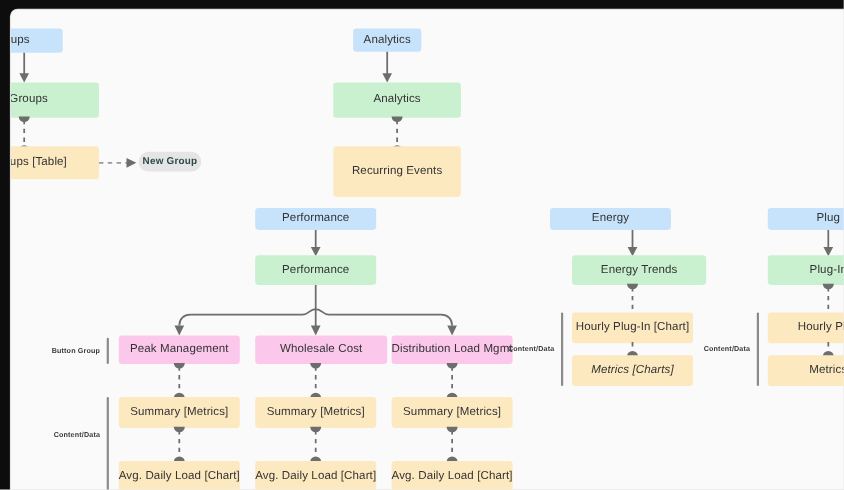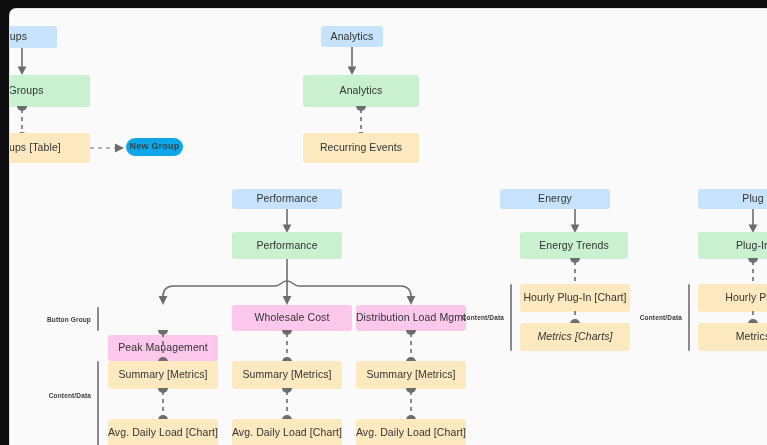--- a/index.html
+++ b/index.html
@@ -33,21 +33,21 @@
     text-align:center;
     line-height:1.1;
     padding:0 6px;
     white-space:nowrap;
   }
   .n-blue{background:#c7e3fb;}
   .n-green{background:#c9f0cf;}
   .n-orange{background:#fce9c0;}
   .n-pink{background:#fbc8ec;}
   .n-teal{
-    background:#0ea5e9;color:#2c4a4a;border-radius:13px;
+    background:#e5e5e5;color:#2c4a4a;border-radius:13px;
     font-size:9px;font-weight:bold;letter-spacing:.2px;
   }
 
   
   .conn{position:absolute;overflow:visible;}
   .ln{stroke:#6d6d6d;fill:none;stroke-width:1.6;}
   .ln-d{stroke:#9a9a9a;fill:none;stroke-width:1.6;stroke-dasharray:4 4;}
   .ln-dk{stroke:#6d6d6d;fill:none;stroke-width:1.6;stroke-dasharray:4 4;}
   .fillg{fill:#6d6d6d;}
 
@@ -106,41 +106,41 @@
   </svg>
 
   <div class="node n-green" style="left:293px;top:66px;width:116px;height:32px;">Analytics</div>
 
   <svg class="conn" style="left:293px;top:97px;width:116px;height:31px;" viewBox="0 0 116 31">
     <path class="fillg" d="M53 0 A5 5 0 0 0 63 0 Z"></path>
     <path class="ln-dk" d="M58 3 L58 24"></path>
     <path class="fillg" d="M53 31 A5 5 0 0 1 63 31 Z"></path>
   </svg>
 
-  <div class="node n-orange" style="left:293px;top:124px;width:116px;height:30px;">Recurring Events</div>
+  <div class="node n-orange" style="left:293px;top:124px;width:116px;height:46px;">Recurring Events</div>
 
   <div class="node n-blue" style="left:222px;top:180px;width:110px;height:20px;">Performance</div>
 
   <svg class="conn" style="left:222px;top:200px;width:110px;height:24px;" viewBox="0 0 110 24">
     <path class="ln" d="M55 0 L55 17"></path>
     <polygon class="fillg" points="55,24 50.6,15.5 59.4,15.5"></polygon>
   </svg>
 
   <div class="node n-green" style="left:222px;top:223px;width:110px;height:27px;">Performance</div>
 
   <svg class="conn" style="left:95px;top:250px;width:330px;height:46px;" viewBox="0 0 330 46">
     <path class="ln" d="M182 0 L182 38"></path>
     <polygon class="fillg" points="182,46 177.6,37 186.4,37"></polygon>
     <path class="ln" d="M182 22 C 176 22 176 27 170 27 L 68 27 C 62 27 58 31 58 37"></path>
     <polygon class="fillg" points="58,46 53.6,37 62.4,37"></polygon>
     <path class="ln" d="M182 22 C 188 22 188 27 194 27 L 296 27 C 302 27 306 31 306 37"></path>
     <polygon class="fillg" points="306,46 301.6,37 310.4,37"></polygon>
   </svg>
 
-  <div class="node n-pink" style="left:98px;top:296px;width:110px;height:26px;margin-top:30px;">Peak Management</div>
+  <div class="node n-pink" style="left:98px;top:296px;width:110px;height:26px;">Peak Management</div>
   <div class="node n-pink" style="left:222px;top:296px;width:120px;height:26px;">Wholesale Cost</div>
   <div class="node n-pink" style="left:346px;top:296px;width:110px;height:26px;">Distribution Load Mgmt</div>
 
   <svg class="conn" style="left:98px;top:321px;width:110px;height:32px;" viewBox="0 0 110 32">
     <path class="fillg" d="M50 0 A5 5 0 0 0 60 0 Z"></path>
     <path class="ln-dk" d="M55 3 L55 25"></path>
     <path class="fillg" d="M50 32 A5 5 0 0 1 60 32 Z"></path>
   </svg>
   <svg class="conn" style="left:222px;top:321px;width:110px;height:32px;" viewBox="0 0 110 32">
     <path class="fillg" d="M50 0 A5 5 0 0 0 60 0 Z"></path>
@@ -183,21 +183,21 @@
   <div class="bracket" style="left:87px;top:352px;height:86px;"></div>
   <div class="blabel" style="left:17px;top:383px;width:64px;">Content/Data</div>
 
   <div class="node n-blue" style="left:490px;top:180px;width:110px;height:20px;">Energy</div>
 
   <svg class="conn" style="left:510px;top:200px;width:110px;height:24px;" viewBox="0 0 110 24">
     <path class="ln" d="M55 0 L55 17"></path>
     <polygon class="fillg" points="55,24 50.6,15.5 59.4,15.5"></polygon>
   </svg>
 
-  <div class="node n-green" style="left:510px;top:223px;width:108px;height:27px;">Energy Trends</div>
+  <div class="node n-green" style="left:510px;top:223px;width:122px;height:27px;">Energy Trends</div>
 
   <svg class="conn" style="left:510px;top:249px;width:110px;height:28px;" viewBox="0 0 110 28">
     <path class="fillg" d="M50 0 A5 5 0 0 0 60 0 Z"></path>
     <path class="ln-dk" d="M55 3 L55 28"></path>
   </svg>
 
   <div class="node n-orange" style="left:510px;top:275px;width:110px;height:28px;">Hourly Plug-In [Chart]</div>
 
   <svg class="conn" style="left:510px;top:302px;width:110px;height:13px;" viewBox="0 0 110 13">
     <path class="ln-dk" d="M55 0 L55 8"></path>

